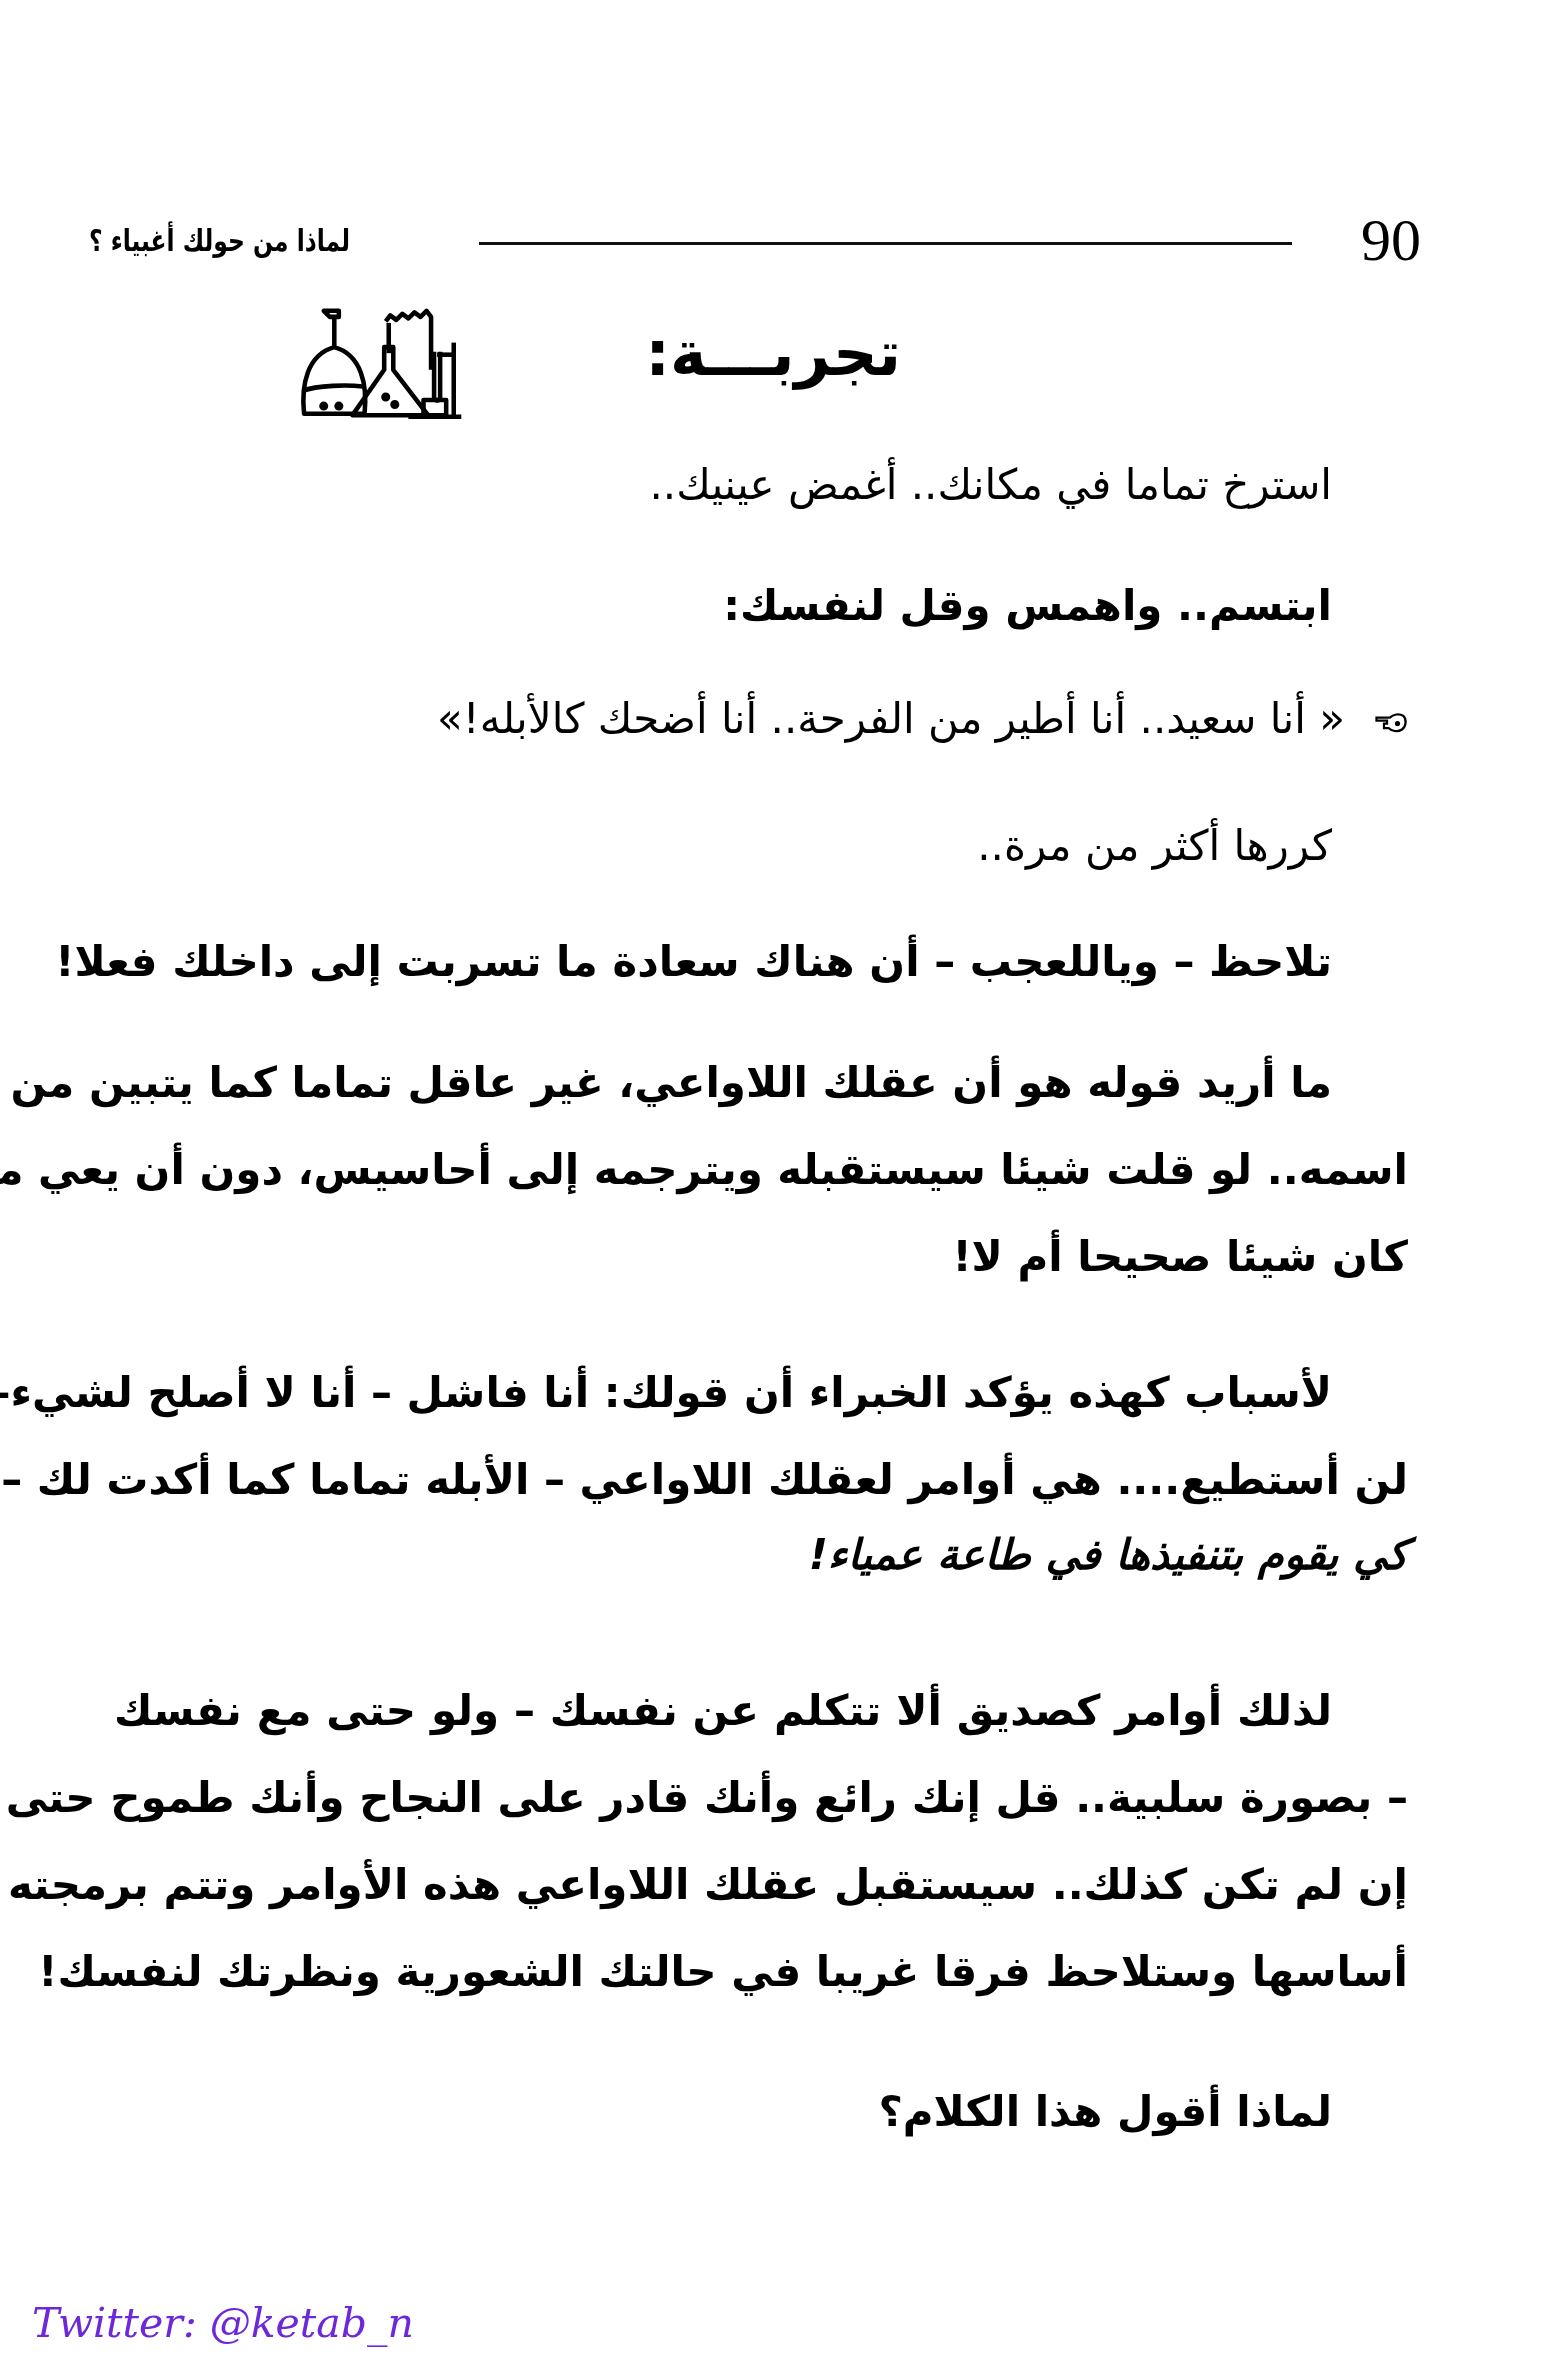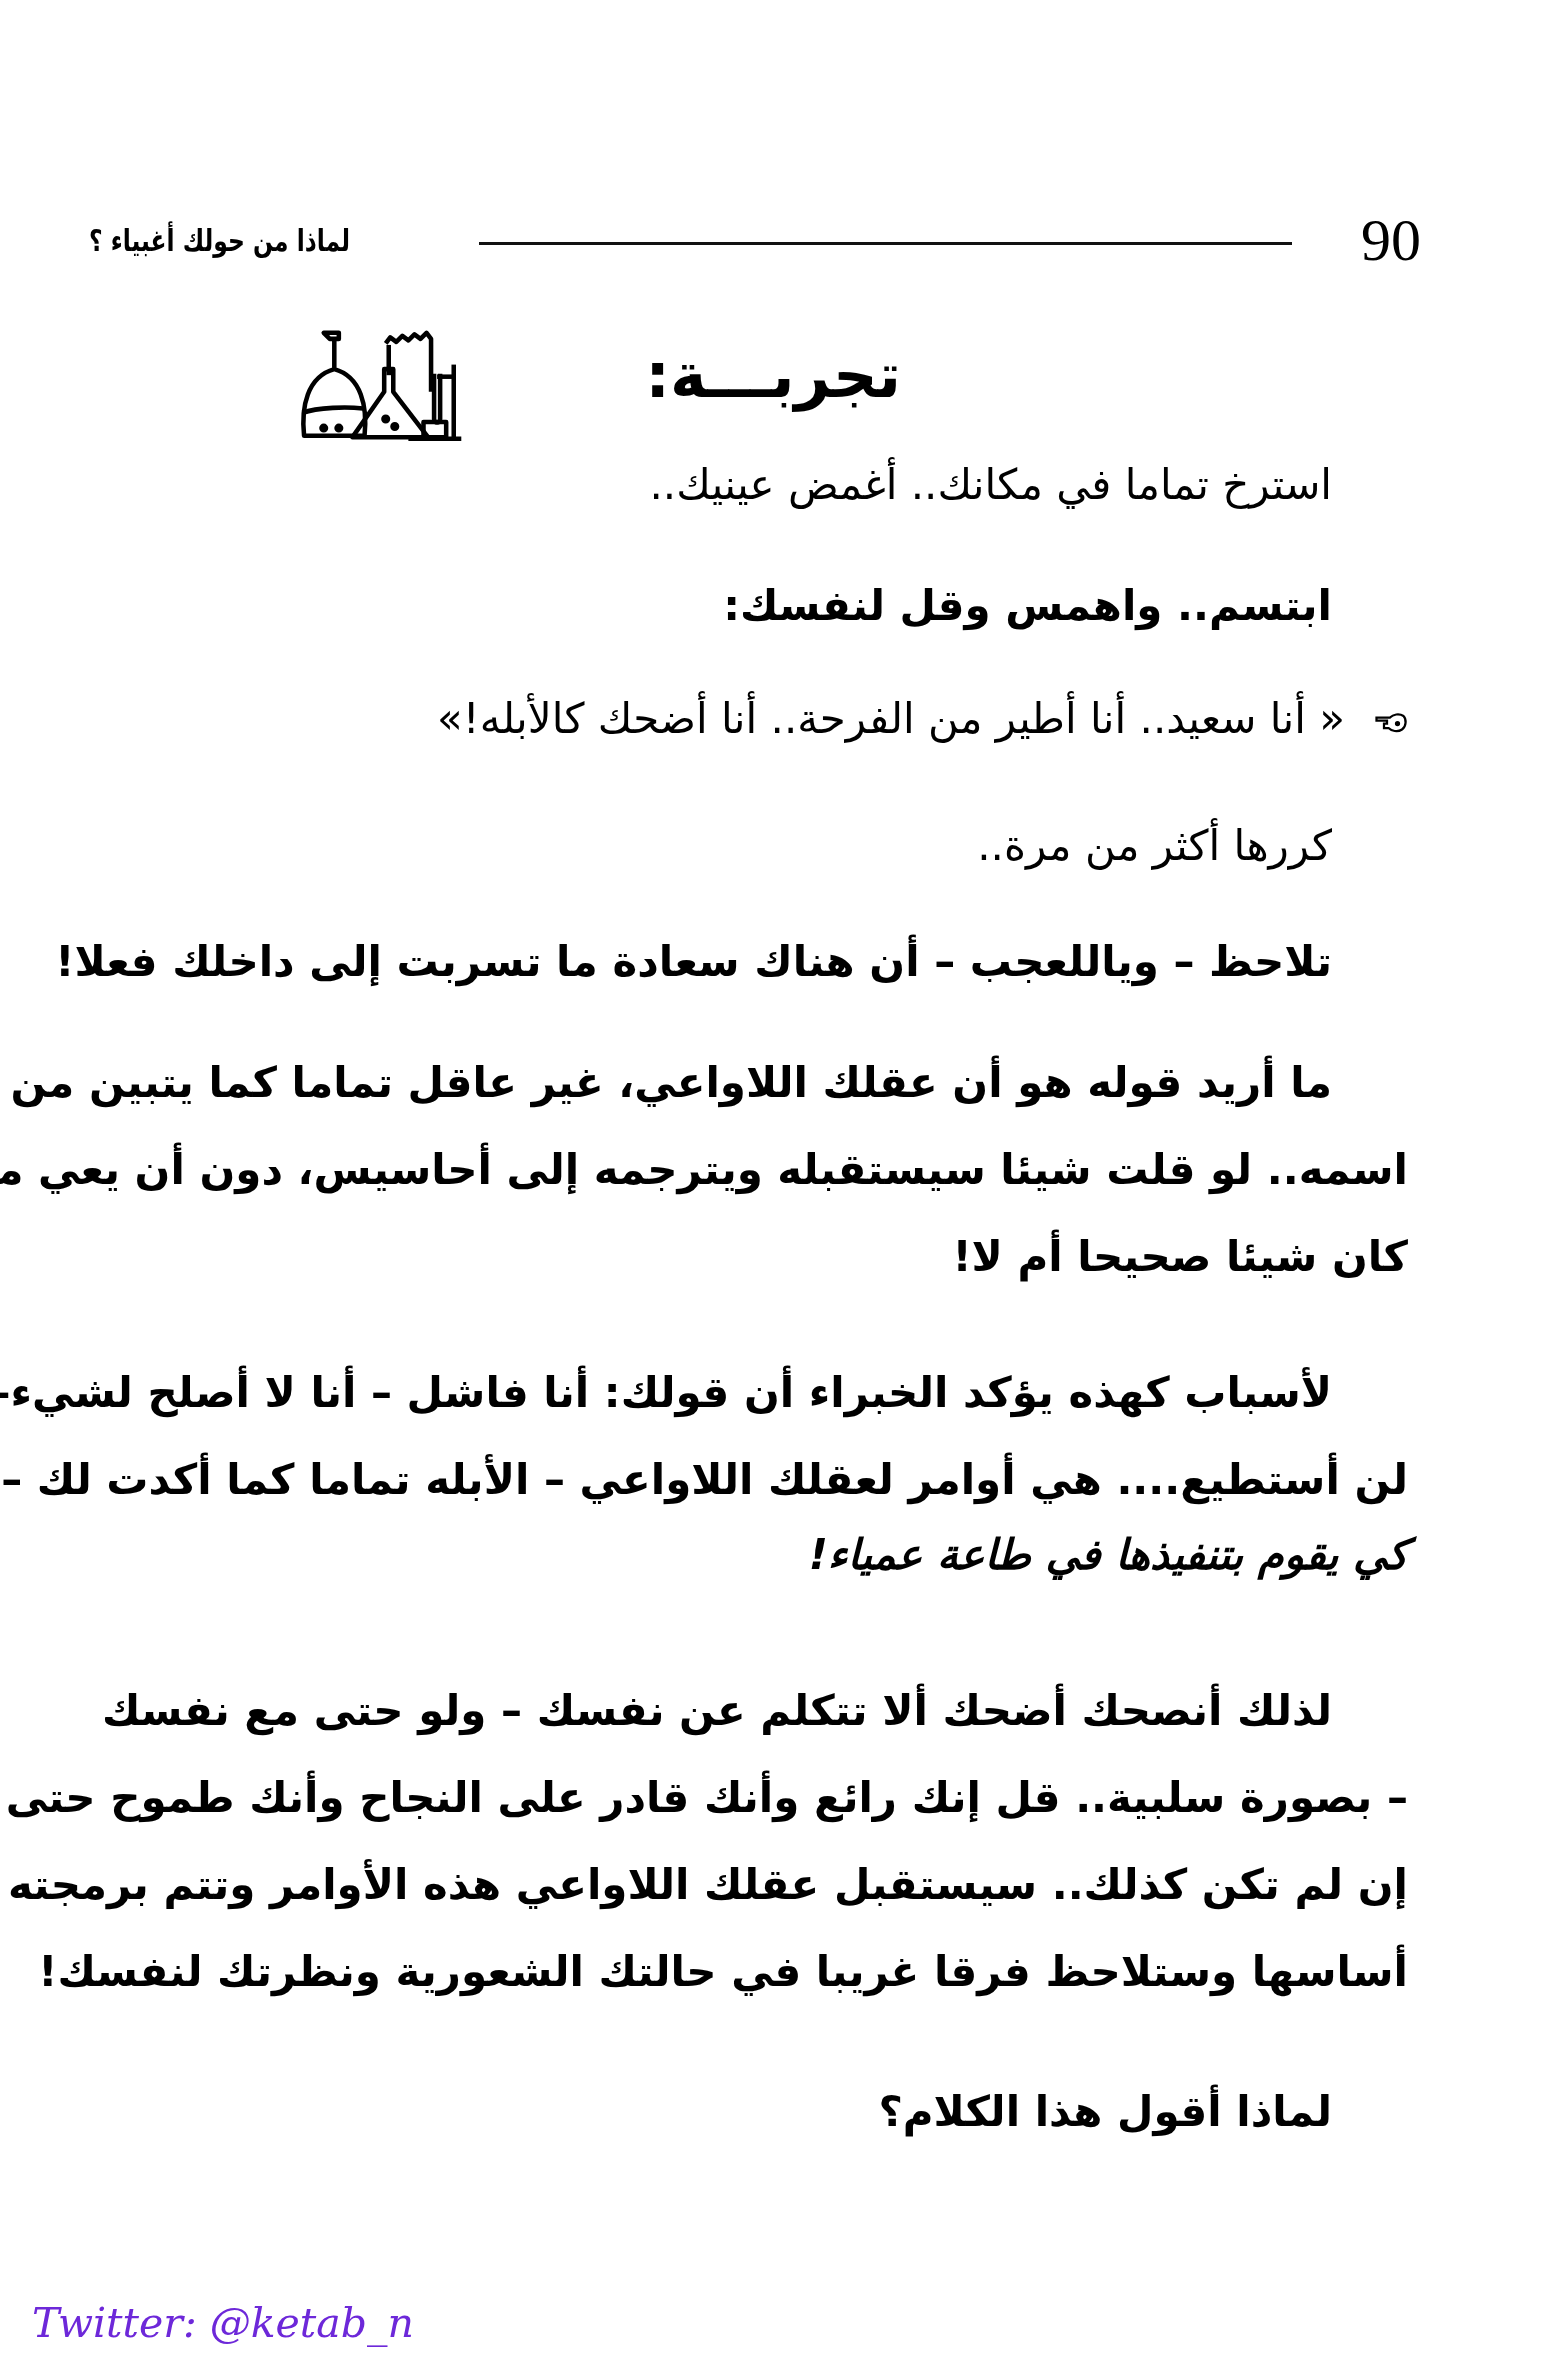--- a/index.html
+++ b/index.html
@@ -57,21 +57,21 @@
       font-size: 30px;
       line-height: 65px;
       transform: scaleX(0.78);
       transform-origin: left center;
       white-space: nowrap;
     }
     
     .section-heading {
       position: absolute;
       left: 295px;
-      top: 320px;
+      top: 298px;
       width: 606px;
       height: 129px;
       text-align: right;
     }
     .lab-icon {
       position: absolute;
       left: 0;
       top: 7.6px;
       width: 257px;
       height: 114px;
@@ -193,21 +193,21 @@
     <div class="line" style="top:174px;">كان شيئا صحيحا أم لا!</div>
   </div>
 
   <div class="block" style="top:1351px; height:257px;">
     <div class="line" style="top:0; right:76px; left:0; text-align:justify; text-align-last:justify;">لأسباب كهذه يؤكد الخبراء أن قولك: أنا فاشل – أنا لا أصلح لشيء–</div>
     <div class="line justify" style="top:87px;">لن أستطيع.... هي أوامر لعقلك اللاواعي – الأبله تماما كما أكدت لك –</div>
     <div class="line" style="top:162px;font-style:italic;">كي يقوم بتنفيذها في طاعة عمياء!</div>
   </div>
 
   <div class="block" style="top:1669px; height:348px;">
-    <div class="line" style="top:0; right:76px; left:0; text-align:justify; text-align-last:justify;">لذلك أنصحك  أضحك ألا تتكلم عن نفسك – ولو حتى مع نفسك</div>
+    <div class="line" style="top:0; right:76px; left:0; text-align:justify; text-align-last:justify;">لذلك أوامر  كصديق ألا تتكلم عن نفسك – ولو حتى مع نفسك</div>
     <div class="line justify" style="top:87px;">– بصورة سلبية.. قل إنك رائع وأنك قادر على النجاح وأنك طموح حتى</div>
     <div class="line justify" style="top:174px;">إن لم تكن كذلك.. سيستقبل عقلك اللاواعي هذه الأوامر وتتم برمجته على</div>
     <div class="line justify" style="top:261px;">أساسها وستلاحظ فرقا غريبا في حالتك الشعورية ونظرتك لنفسك!</div>
   </div>
 
   <div class="block" style="top:2070px; height:83px;">
     <div class="line" style="top:0; right:76px;">لماذا أقول هذا الكلام؟</div>
   </div>
 
   <div class="watermark">Twitter: @ketab_n</div>

